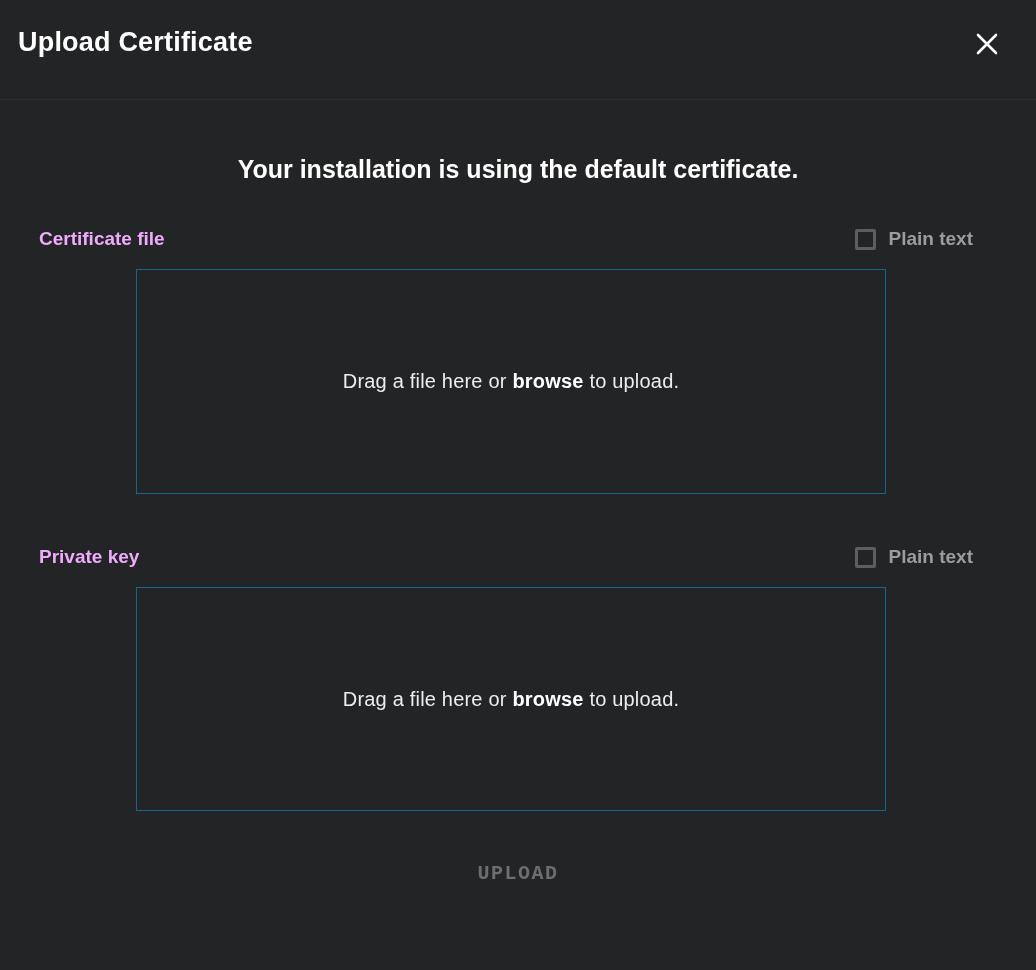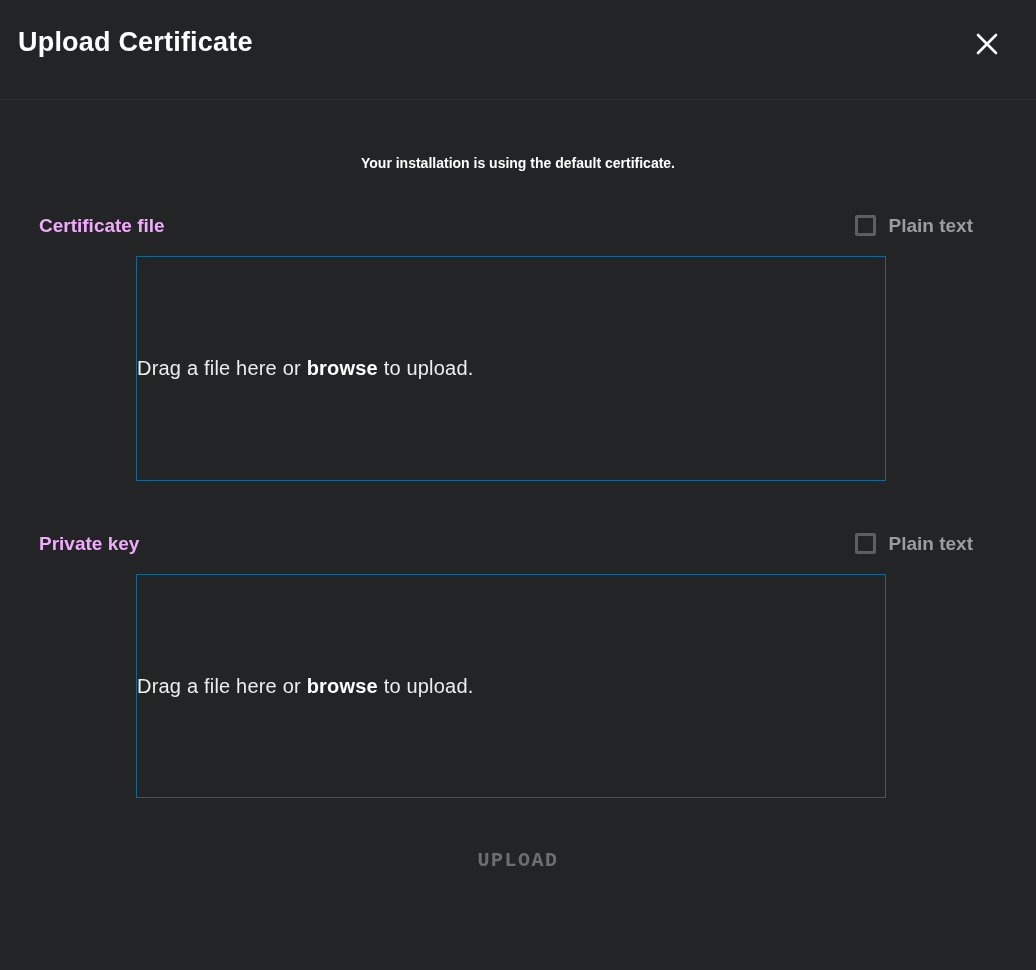--- a/index.html
+++ b/index.html
@@ -39,40 +39,40 @@
     align-items: center;
     justify-content: center;
     cursor: pointer;
     background: transparent;
     border: none;
   }
   .close-btn svg { display: block; }
   .notice {
     margin-top: 55px;
     text-align: center;
-    font-size: 14px;
+    font-size: 25px;
     font-weight: bold;
     color: #ffffff;
   }
   .field-row {
     display: flex;
     justify-content: space-between;
     align-items: center;
     margin: 0 63px 0 39px;
   }
   .field-row.first { margin-top: 44px; }
   .field-row.second { margin-top: 52px; }
   .field-label {
     font-size: 19px;
     font-weight: bold;
     color: #f0abfc;
   }
   .checkbox-group {
     display: flex;
-    align-items: flex-start;
+    align-items: center;
     cursor: pointer;
   }
   .checkbox {
     width: 21px;
     height: 21px;
     border: 3px solid #5e5e5e;
     border-radius: 2px;
     background: transparent;
     flex: 0 0 auto;
   }
@@ -82,21 +82,21 @@
     font-weight: bold;
     color: #9a9c9e;
   }
   .dropzone {
     margin: 19px 150px 0 136px;
     width: 750px;
     height: 225px;
     border: 1px solid #17658c;
     display: flex;
     align-items: center;
-    justify-content: flex-start;
+    justify-content: center;
     cursor: pointer;
   }
   .dropzone.second { height: 224px; }
   .drop-text {
     font-size: 20px;
     color: #eceded;
     letter-spacing: 0.2px;
   }
   .drop-text .browse {
     font-weight: bold;

